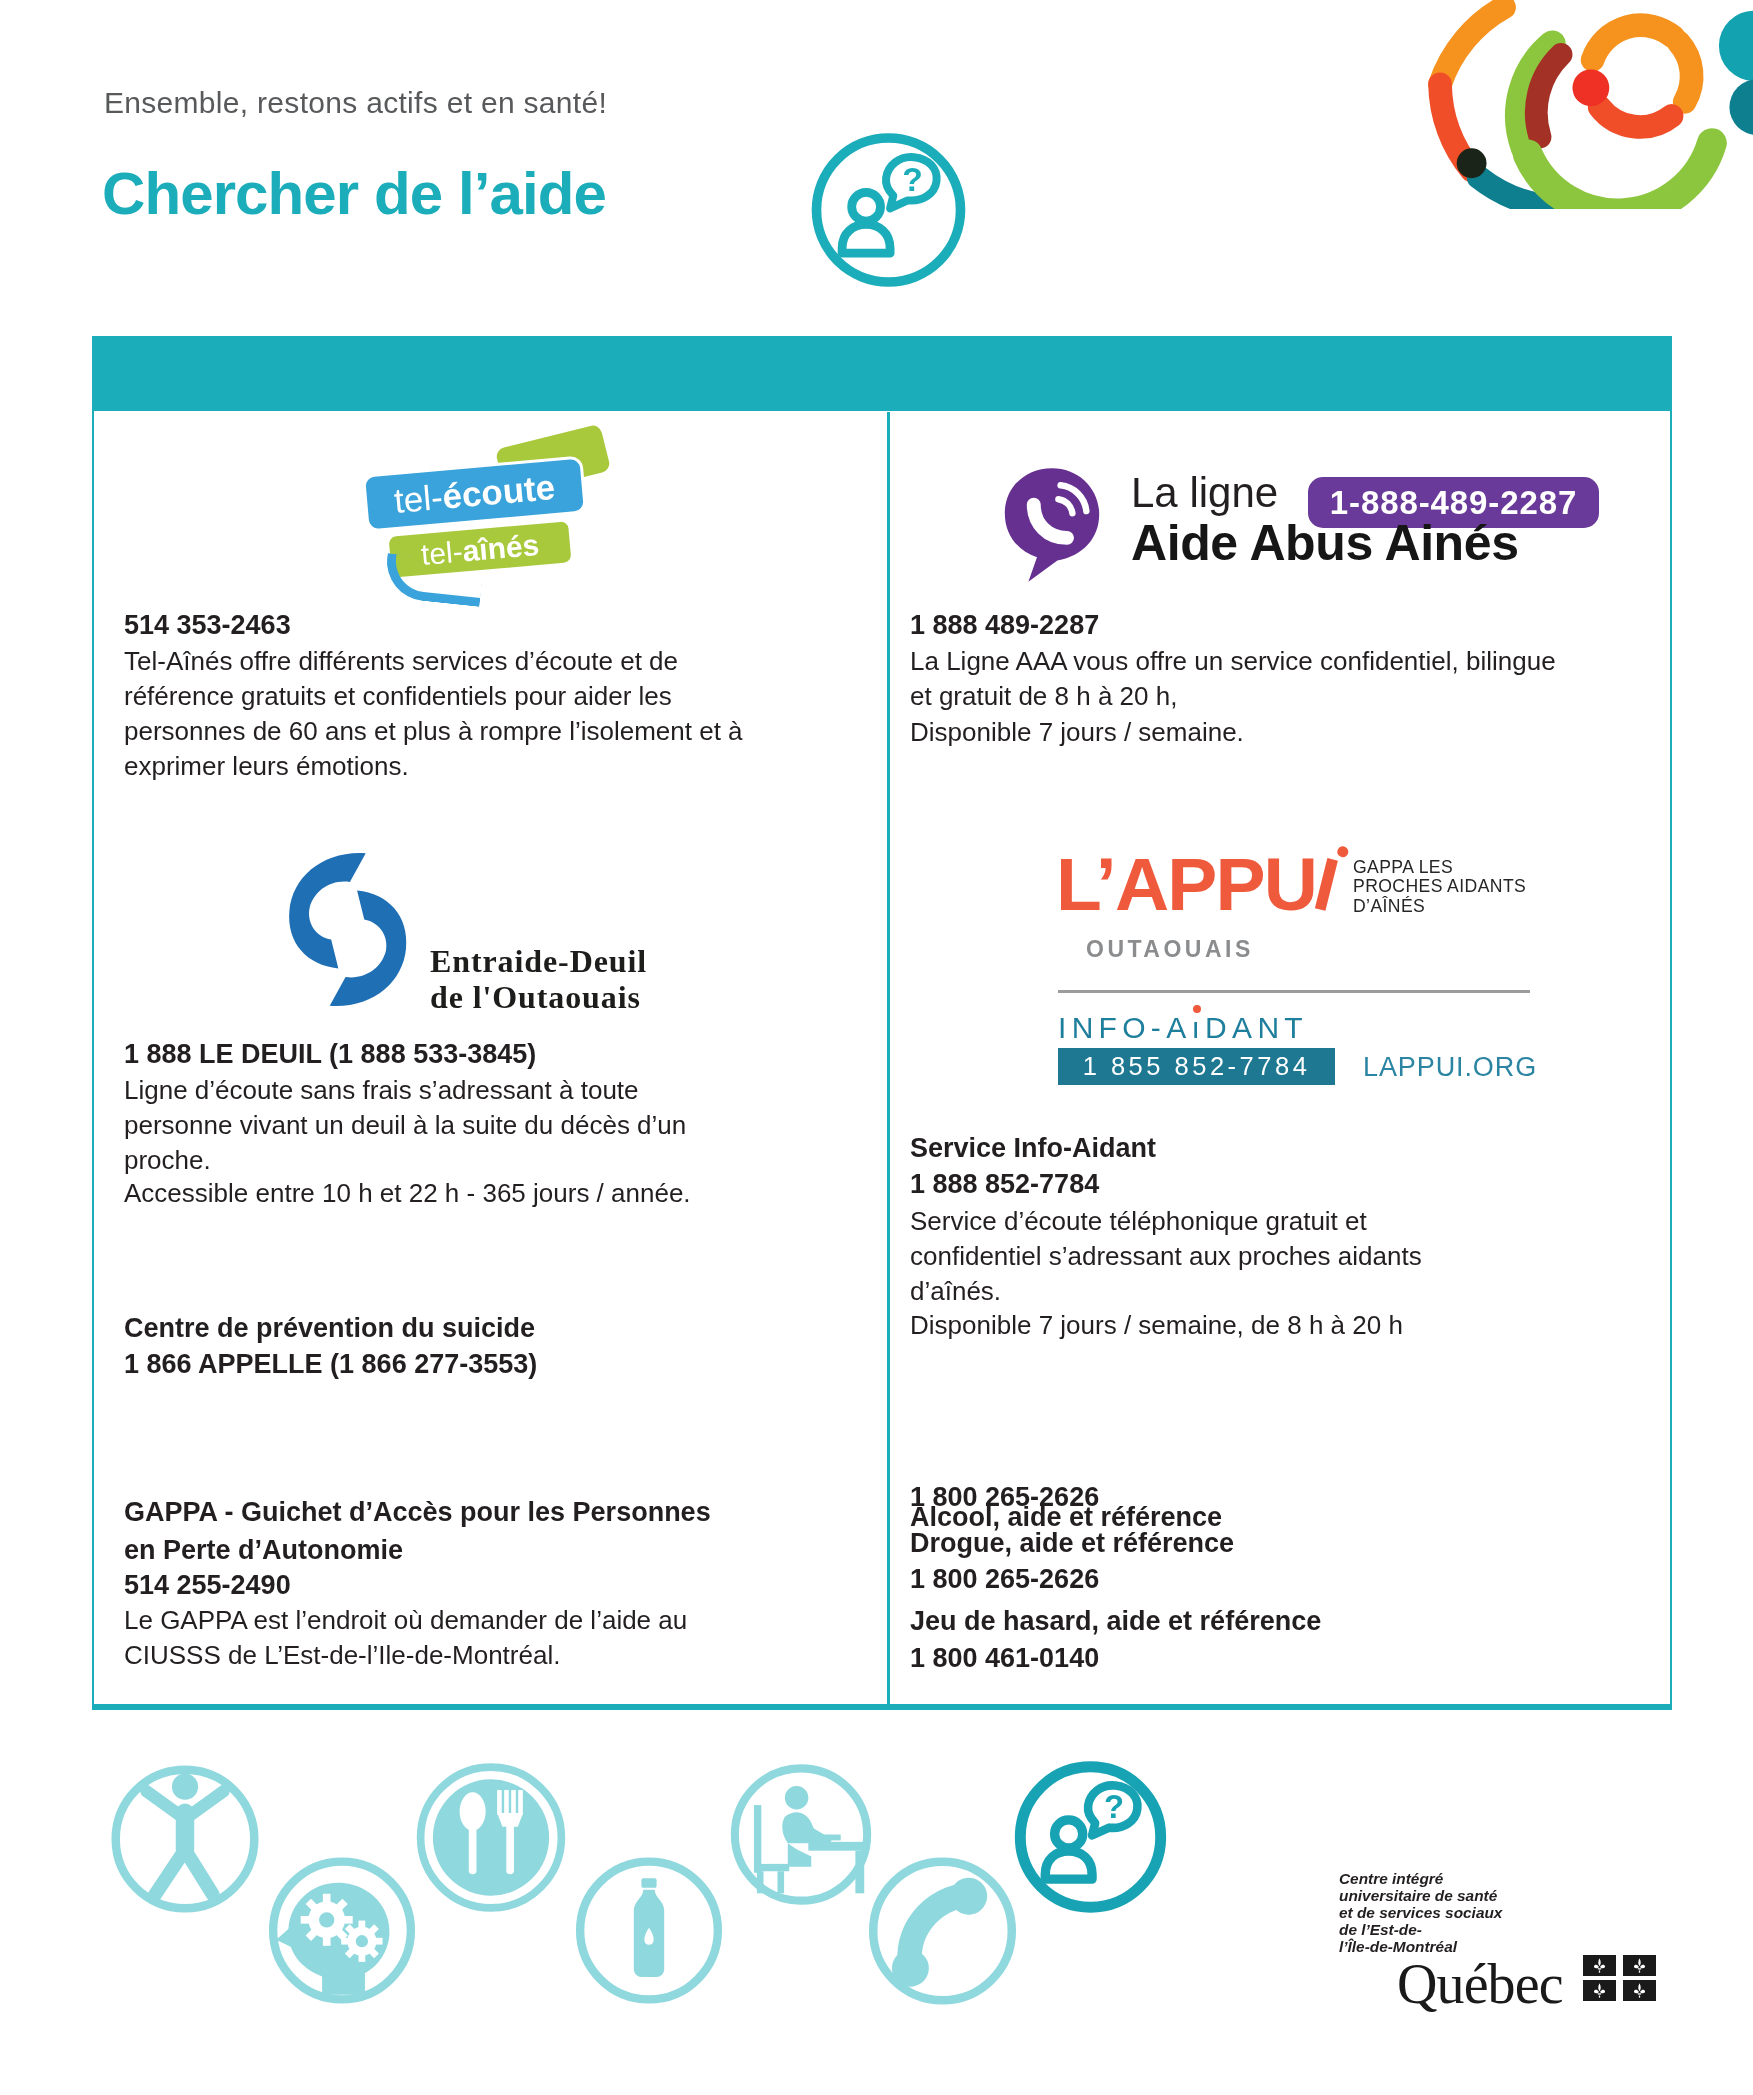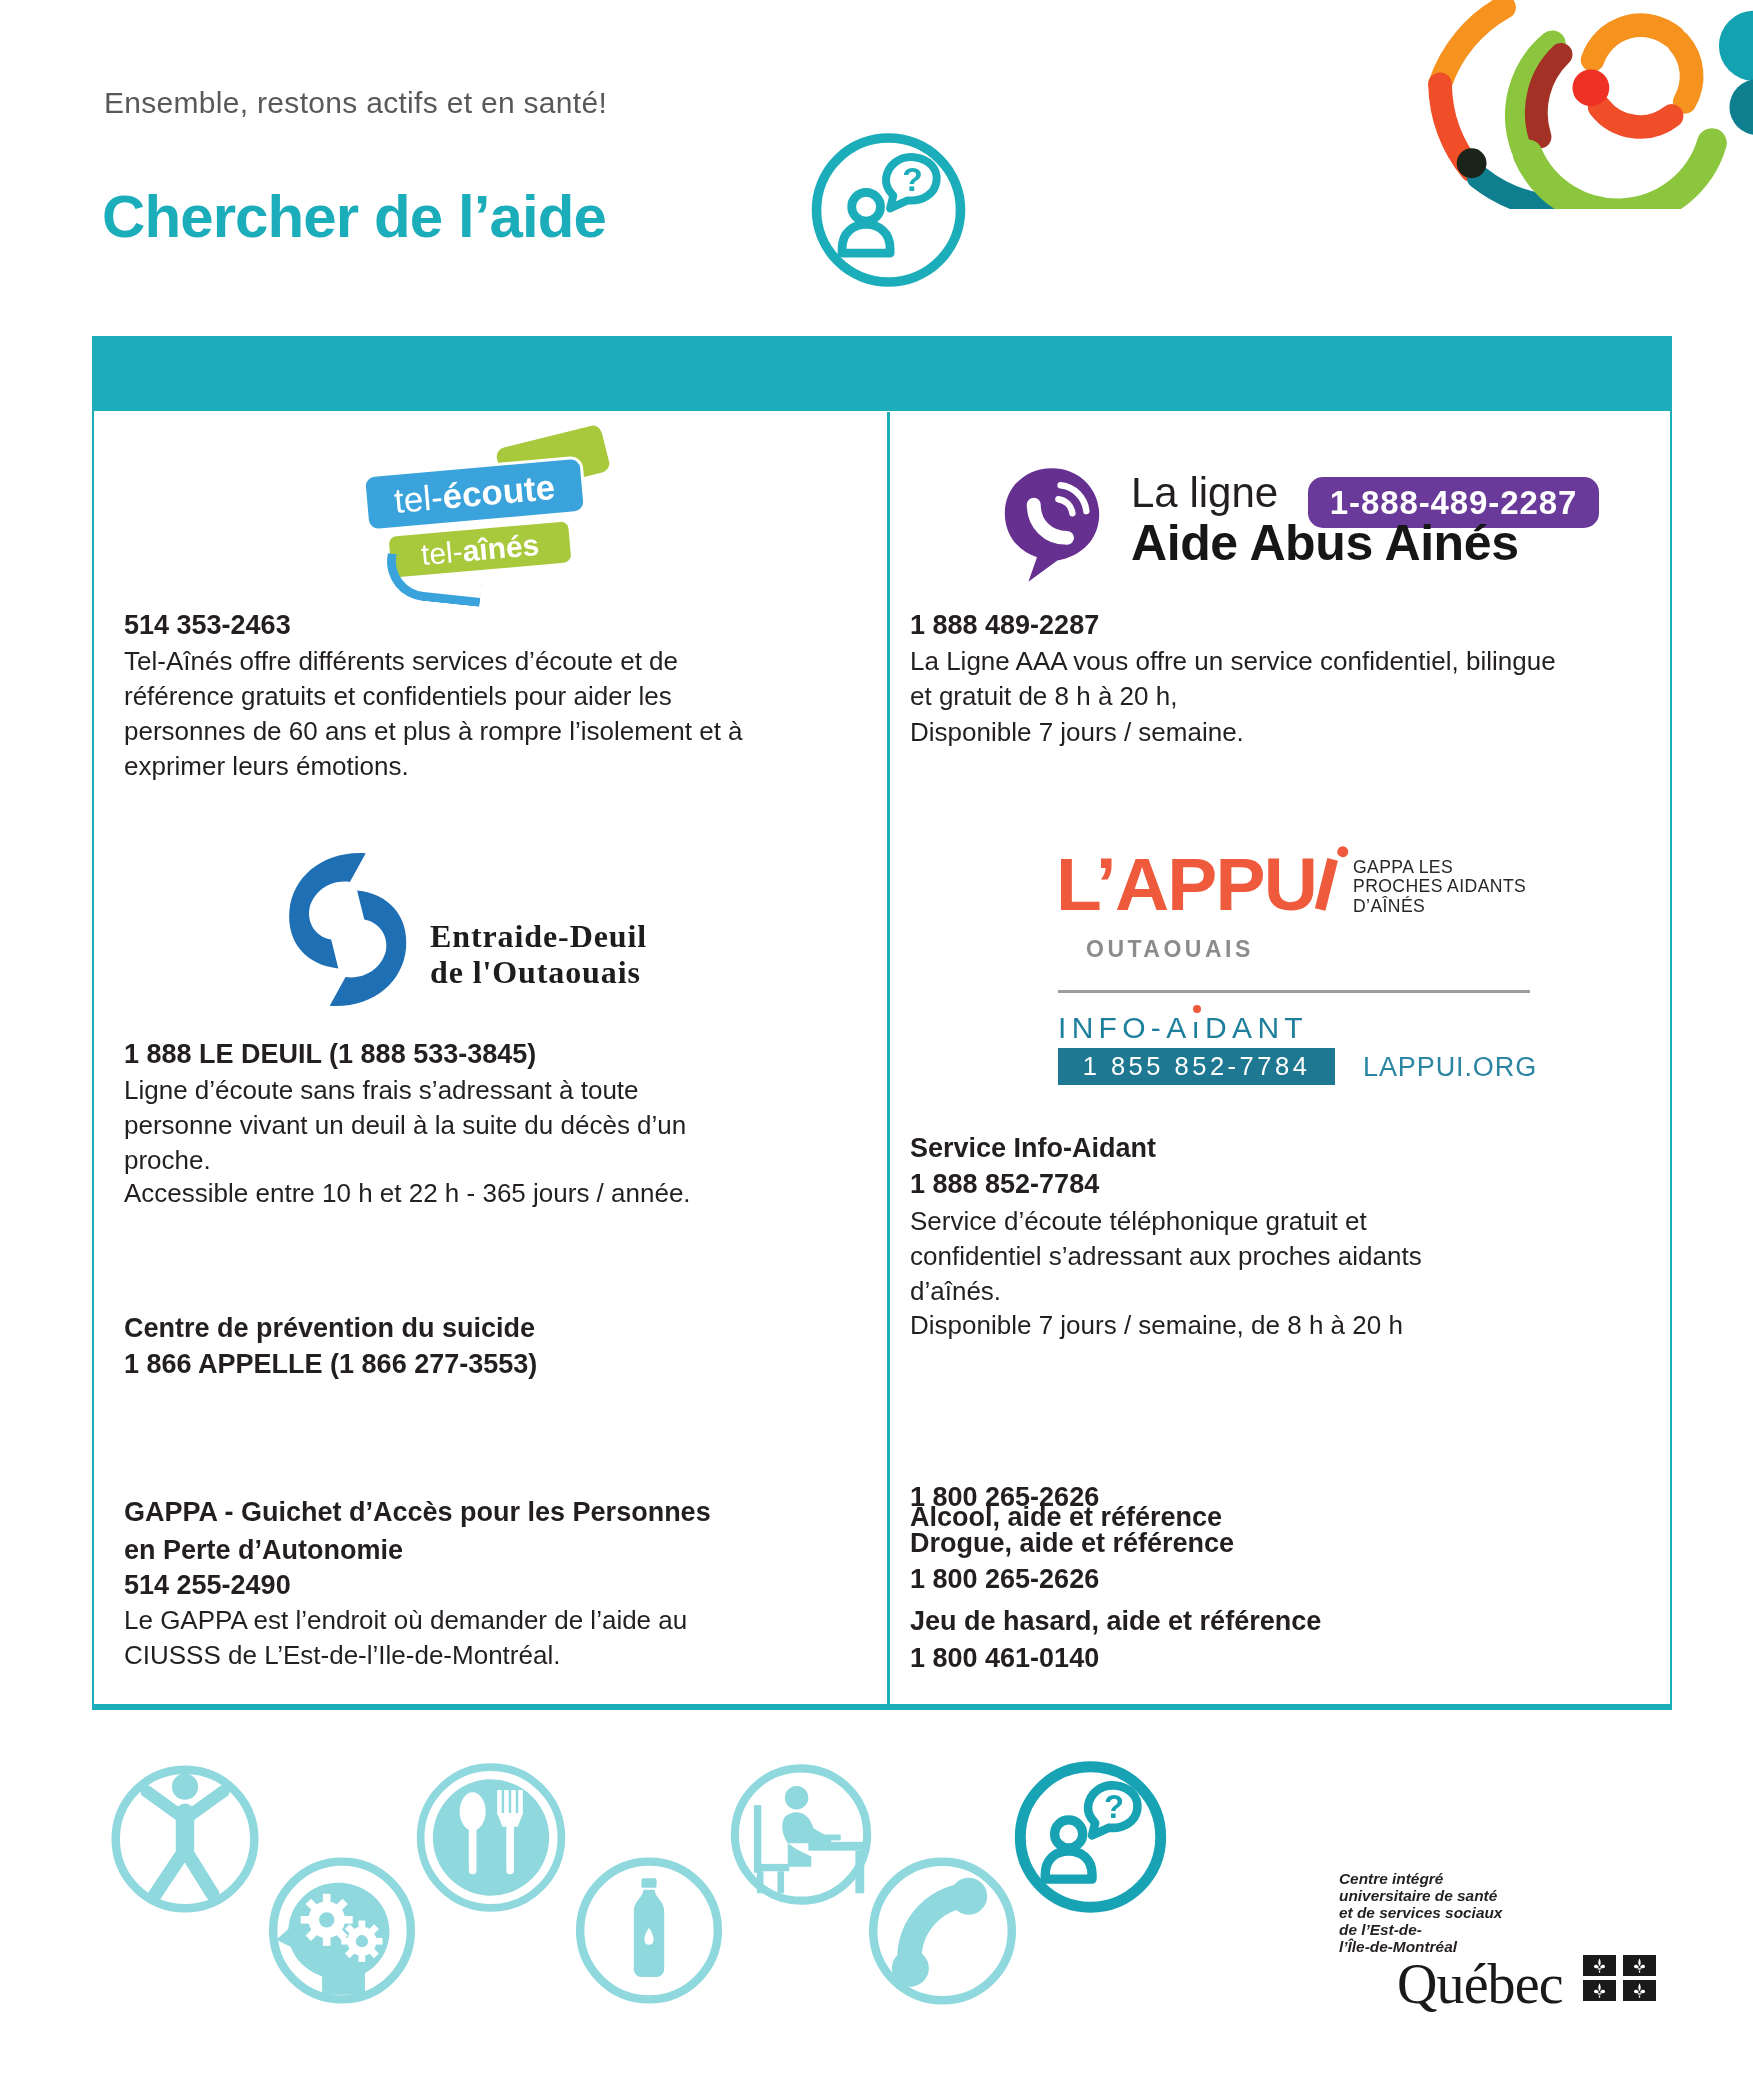--- a/index.html
+++ b/index.html
@@ -2,21 +2,21 @@
 <html style="font-size:14px"><head>
 <meta charset="utf-8">
 <style>
   html,body{margin:0;padding:0;background:#e8e8e8;}
   #page{position:relative;width:1754px;height:2095px;background:#ffffff;overflow:hidden;
         font-family:"Liberation Sans",sans-serif;color:#231f20;}
   .abs{position:absolute;}
 
   
   .tagline{left:104px;top:86px;font-size:30px;font-weight:normal;color:#58595b;letter-spacing:0.3px;}
-  .title{left:102px;top:182px;font-size:60px;font-weight:bold;color:#1badba;letter-spacing:-0.9px;margin:0;}
+  .title{left:102px;top:159px;font-size:60px;font-weight:bold;color:#1badba;letter-spacing:-0.9px;margin:0;}
   .help-badge{left:805px;top:130px;width:167px;height:160px;}
 
   
   .topbar{left:92px;top:336px;width:1580px;height:75px;background:#1badba;}
   .contentbox{left:92px;top:336px;width:1580px;height:1374px;border:2.6px solid #1badba;border-bottom-width:6.1px;box-sizing:border-box;}
   .vdivider{left:887px;top:412px;width:2.6px;height:1292px;background:#1badba;}
 
   
   .b{font-weight:bold;font-size:27px;line-height:35px;}
   .t{font-size:26px;line-height:35px;}
@@ -25,21 +25,21 @@
   .telogo{left:364px;top:435px;width:263px;height:158px;}
   .te-part{position:absolute;border:3.5px solid #fff;box-sizing:border-box;display:flex;align-items:center;justify-content:center;color:#fff;}
   .te-back{left:132px;top:-1.8px;width:114px;height:54px;background:#a9c93d;border-radius:12.3px;transform:rotate(-14deg);}
   .te-blue{left:0px;top:30px;width:221px;height:58px;background:#3aa3db;border-radius:12.3px;transform:rotate(-5deg);font-size:35px;}
   .te-green2{left:23px;top:91px;width:186px;height:47px;background:#a9c93d;border-radius:10.5px;transform:rotate(-5deg);font-size:30px;}
   .te-light{font-weight:300;}
   .te-bold{font-weight:bold;}
   .te-swoosh{position:absolute;left:21px;top:123px;width:88px;height:35px;border-left:9.7px solid #3aa3db;border-bottom:9.7px solid #3aa3db;border-bottom-left-radius:40px;transform:rotate(6deg);}
 
   
-  .entraide-text{left:430px;top:918px;font-family:"Liberation Serif",serif;font-weight:bold;font-size:32px;line-height:36px;color:#1d1d1b;letter-spacing:0.9px;}
+  .entraide-text{left:430px;top:943px;font-family:"Liberation Serif",serif;font-weight:bold;font-size:32px;line-height:36px;color:#1d1d1b;letter-spacing:0.9px;}
 
   
   .aaa-prefix{left:1131px;top:469px;font-size:42px;color:#231f20;}
   .aaa-pill{left:1308px;top:477px;width:291px;height:51px;background:#6a3a9a;border-radius:15px;color:#fff;
             display:flex;align-items:center;justify-content:center;font-size:33px;font-weight:600;letter-spacing:0.9px;}
   .aaa-name{left:1131px;top:514px;font-size:50px;font-weight:bold;color:#161616;letter-spacing:-0.4px;}
 
   
   .appui-word{left:1056px;top:841px;font-size:75px;font-weight:bold;color:#f05a3c;letter-spacing:-1.8px;}
   .appui-i{display:inline-block;transform:rotate(14deg);position:relative;}

